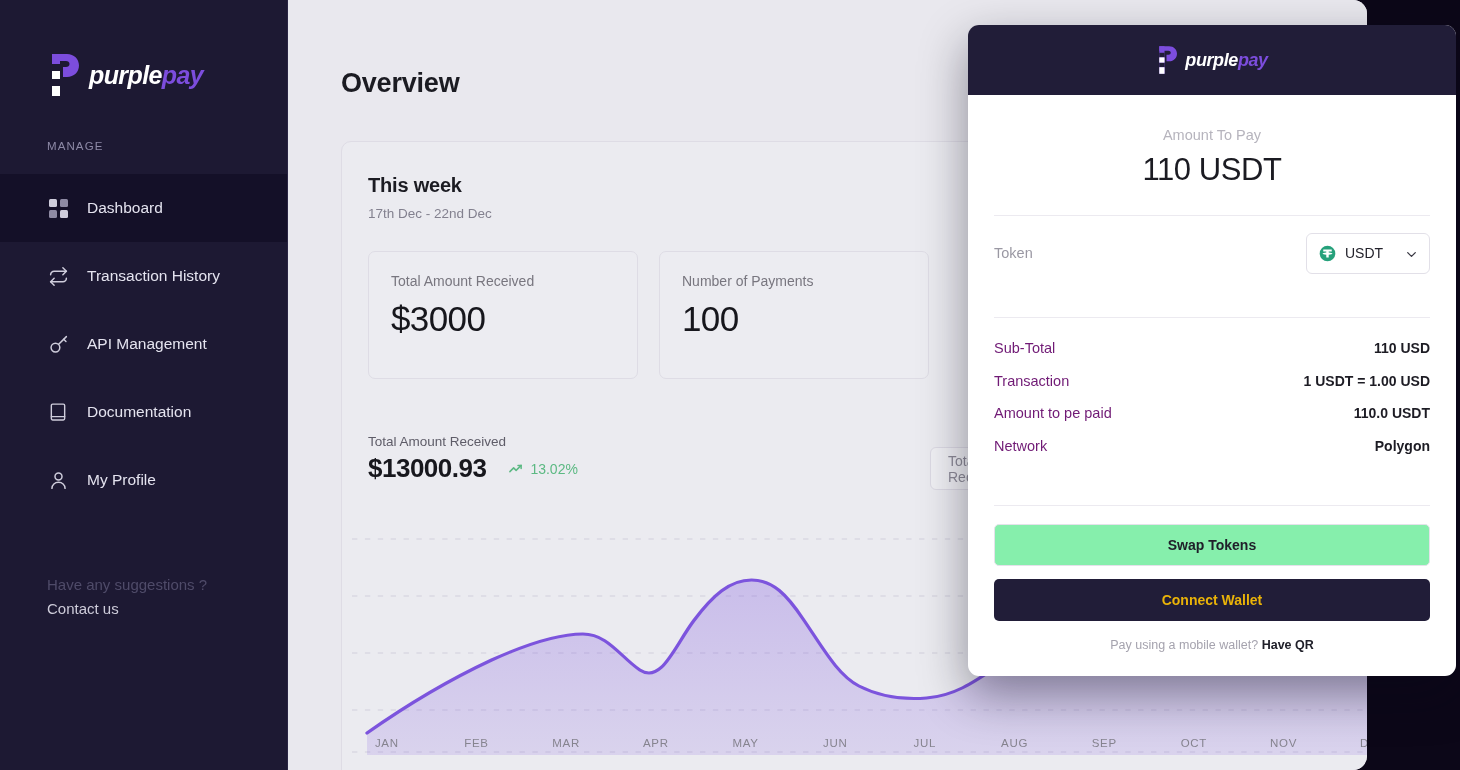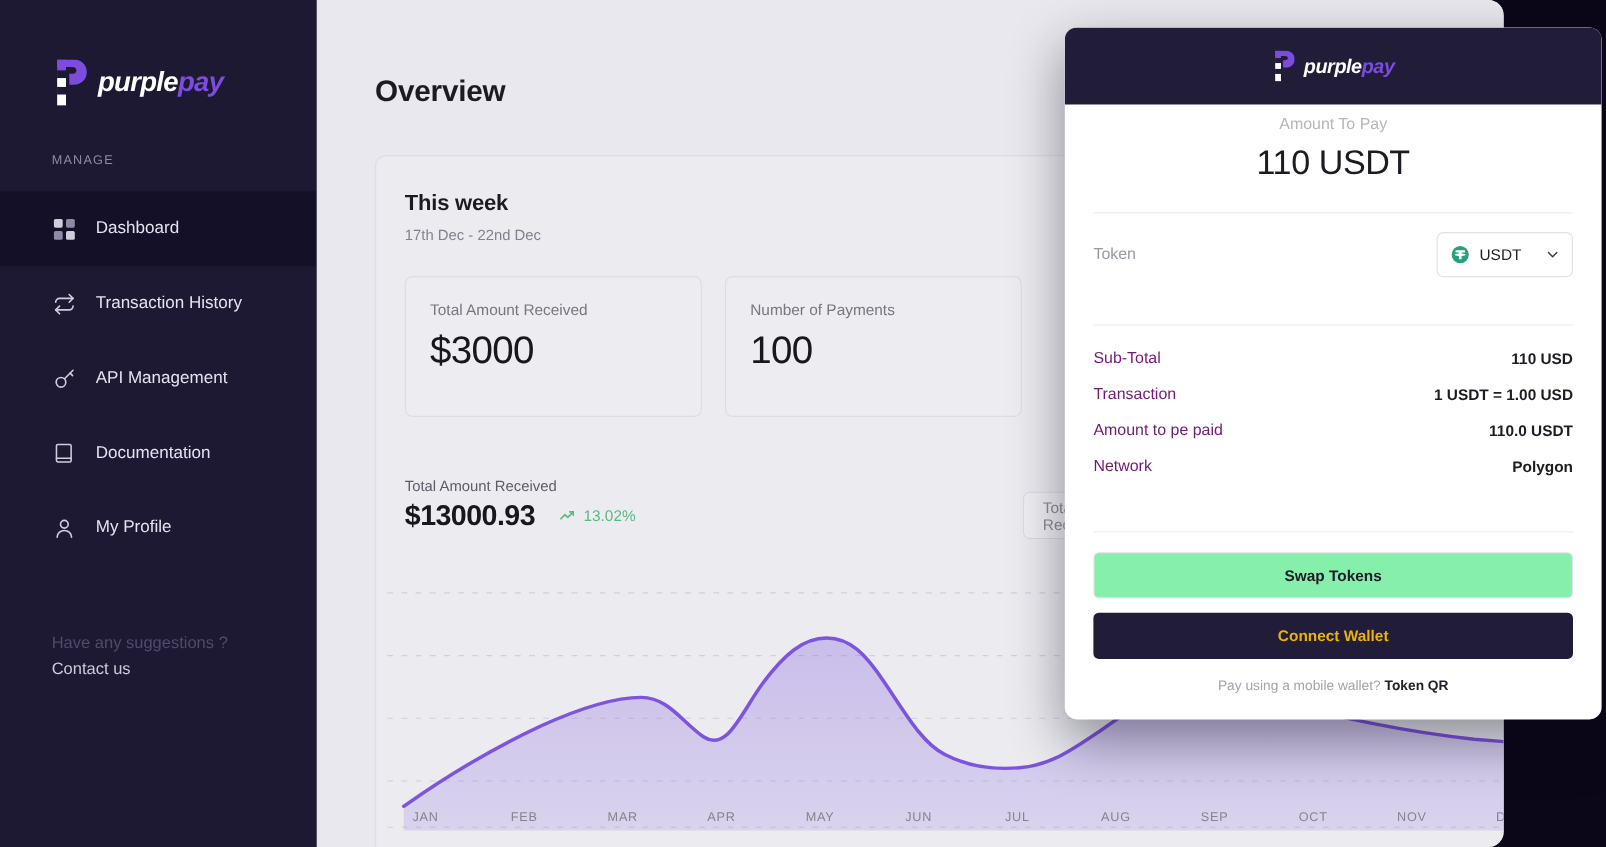--- a/index.html
+++ b/index.html
@@ -193,21 +193,21 @@
     height: 70px;
     background: #211d38;
     display: flex; align-items: center; justify-content: center;
   }
   .modal-logo-mark { position: relative; width: 21px; height: 28px; margin-right: 8px; }
   .modal-logo-word { font-size: 18px; font-weight: bold; font-style: italic; letter-spacing:-0.4px;}
   .modal-logo-word .w1 { color: #ffffff; }
   .modal-logo-word .w2 { color: #7c4ddd; }
 
   .modal-body { padding: 0 26px; }
-  .amt-label { text-align: center; font-size: 14.5px; color: #b6b4bd; padding-top: 10px; }
+  .amt-label { text-align: center; font-size: 14.5px; color: #b6b4bd; padding-top: 32px; }
   .amt-value { text-align: center; font-size: 31px; color: #1b1b22; margin-top: 9px; letter-spacing:-0.4px; }
 
   .hr { height: 1px; background: #eceaf0; margin-top: 27px; }
 
   .token-row {
     display: flex; align-items: center; justify-content: space-between;
     height: 74px;
   }
   .token-label { font-size: 14.5px; color: #9a98a3; }
   .token-select {
@@ -489,18 +489,18 @@
           <span class="d-val">Polygon</span>
         </div>
       </div>
 
       <div class="hr"></div>
 
       <div class="btn btn-swap">Swap Tokens</div>
       <div class="btn btn-connect">Connect Wallet</div>
 
       <div class="foot-note">
-        <span>Pay using a mobile wallet? </span><b>Token QR</b>
+        <span>Pay using a mobile wallet? </span><b>Have QR</b>
       </div>
     </div>
   </div>
 
 </div>
 
 </body></html>

